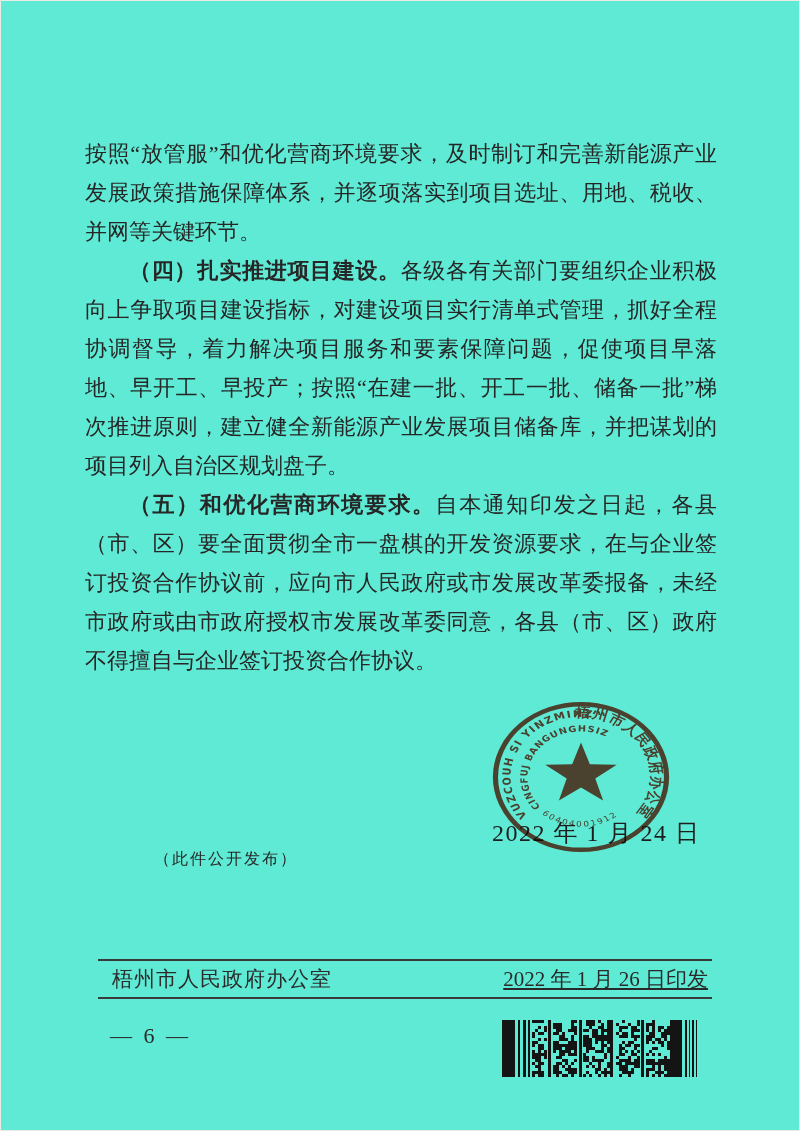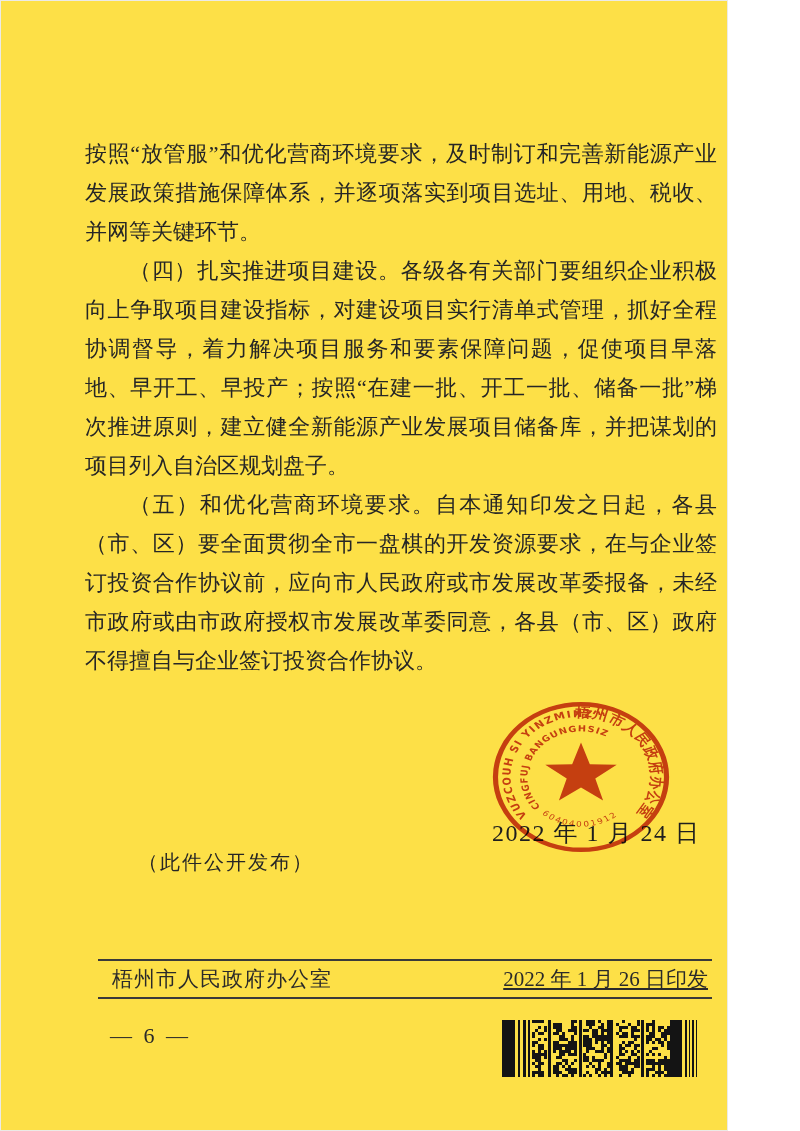--- a/index.html
+++ b/index.html
@@ -1,33 +1,33 @@
 <!DOCTYPE html>
 <html><head>
 <meta charset="utf-8">
 <style>
   html,body { margin:0; padding:0; background:#ffffff; }
   .page {
-    position:relative; width:728px; height:1131px;
-    background:#fde047;
+    position:relative; width:800px; height:1131px;
+    background:#5eead4;
     box-shadow: inset 0 0 0 1px #eceae6;
     font-family:"Liberation Serif","DejaVu Serif",serif;
     color:#262626;
     overflow:hidden;
   }
   .body-text {
     position:absolute; left:85px; top:134px; width:632px;
     font-size:22px; line-height:39px; text-align:justify;
   }
   .para { margin:0; text-indent:2em; }
   .para.no-indent { text-indent:0; }
-  .lead { font-weight:normal; }
+  .lead { font-weight:bold; }
   .release-note {
-    position:absolute; left:138px; top:849px;
-    font-size:20px; letter-spacing:2px;
+    position:absolute; left:154px; top:849px;
+    font-size:16px; letter-spacing:2px;
   }
   .sign-date {
     position:absolute; left:492px; top:817px;
     font-size:24px; letter-spacing:1.5px; z-index:1; color:#1e1e1e;
   }
   .seal {
     position:absolute; left:487px; top:697px; width:188px; height:160px;
     z-index:2; mix-blend-mode:multiply; opacity:0.92;
   }
   .seal svg { width:100%; height:100%; display:block; }

